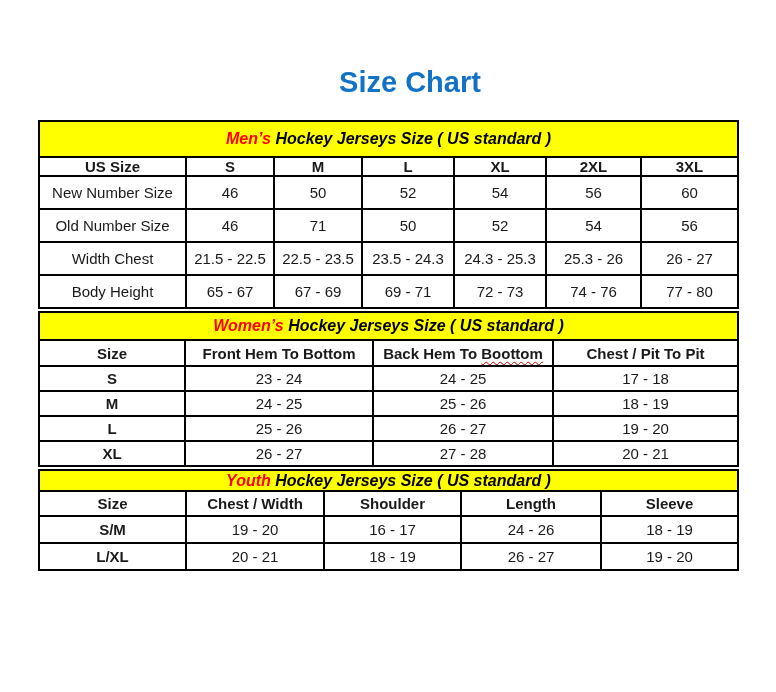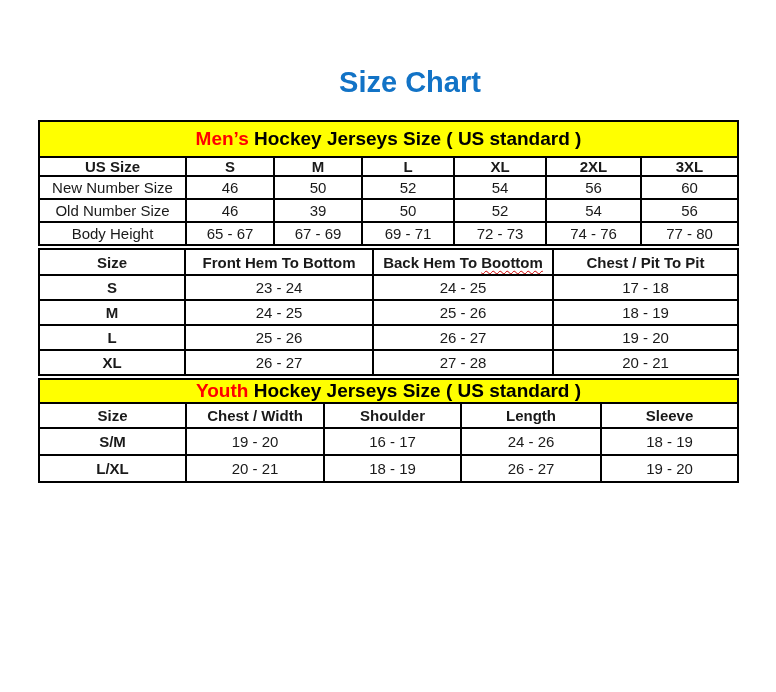--- a/index.html
+++ b/index.html
@@ -44,41 +44,42 @@
   .size-table th, .size-table td {
     border: 2px solid var(--border-black);
     text-align: center;
     vertical-align: middle;
     padding: 0 2px;
     overflow: hidden;
     white-space: nowrap;
   }
   .section-head th {
     background: var(--section-yellow);
-    font-size: 19px;
+    font-size: 16px;
     font-weight: 700;
     color: #000000;
+    font-style: italic;
   }
   .section-head .accent { color: var(--accent-red); }
   .col-head th {
     font-size: 15px;
     font-weight: 700;
     background: #ffffff;
   }
   .size-table tbody td, .size-table tbody th {
     font-size: 15px;
     font-weight: 400;
     background: #ffffff;
   }
   .size-table tbody th.label-bold { font-weight: 700; }
   .size-table tbody th.label-normal { font-weight: 400; }
   
   .t-mens   .section-head th { height: 36px; }
   .t-mens   .col-head th     { height: 14px; margin-top: 34px; }
-  .t-mens   tbody th, .t-mens tbody td   { height: 23px; }
+  .t-mens   tbody th, .t-mens tbody td   { height: 33px; }
   .t-womens .section-head th { height: 28px; }
   .t-womens .col-head th     { height: 26px; }
   .t-womens tbody th, .t-womens tbody td { height: 25px; }
   .t-youth  .section-head th { height: 21px; }
   .t-youth  .col-head th     { height: 25px; }
   .t-youth  tbody th, .t-youth tbody td  { height: 27px; margin-top: 45px; }
   .wavy {
     text-decoration-line: underline;
     text-decoration-style: wavy;
     text-decoration-color: #cc0000;
@@ -122,45 +123,57 @@
             <td>46</td>
             <td>50</td>
             <td>52</td>
             <td>54</td>
             <td>56</td>
             <td>60</td>
           </tr>
           <tr>
             <th class="label-normal">Old Number Size</th>
             <td>46</td>
-            <td>39</td>
+            <td>71</td>
             <td>50</td>
             <td>52</td>
             <td>54</td>
             <td>56</td>
+          </tr>
+          <tr>
+            <th class="label-normal">Width Chest</th>
+            <td>21.5 - 22.5</td>
+            <td>22.5 - 23.5</td>
+            <td>23.5 - 24.3</td>
+            <td>24.3 - 25.3</td>
+            <td>25.3 - 26</td>
+            <td>26 - 27</td>
           </tr>
           <tr>
             <th class="label-normal">Body Height</th>
             <td>65 - 67</td>
             <td>67 - 69</td>
             <td>69 - 71</td>
             <td>72 - 73</td>
             <td>74 - 76</td>
             <td>77 - 80</td>
           </tr>
         </tbody>
       </table>
       <table class="size-table t-womens">
         <colgroup>
           <col style="width: 146px;">
           <col style="width: 188px;">
           <col style="width: 180px;">
           <col style="width: 185px;">
         </colgroup>
         <thead>
+          <tr class="section-head">
+            <th colspan="4"><span class="accent">Women’s</span><span> Hockey Jerseys Size ( US standard )</span></th>
+          </tr>
           <tr class="col-head">
             <th>Size</th>
             <th>Front Hem To Bottom</th>
             <th>Back Hem To <span class="wavy">Boottom</span></th>
             <th>Chest / Pit To Pit</th>
           </tr>
         </thead>
         <tbody>
           <tr>
             <th class="label-bold">S</th>

